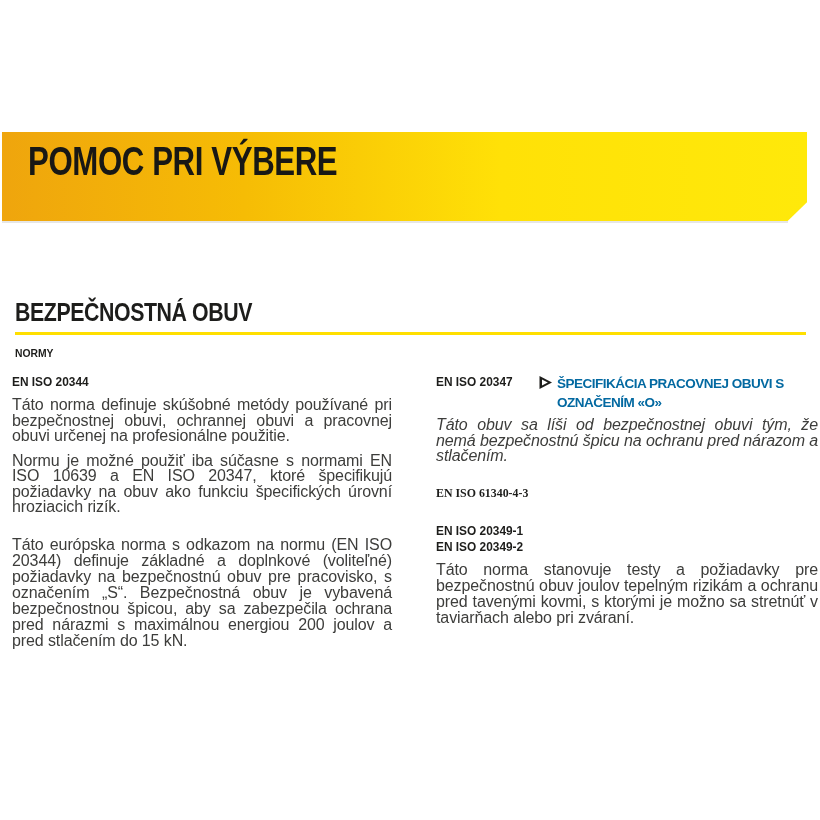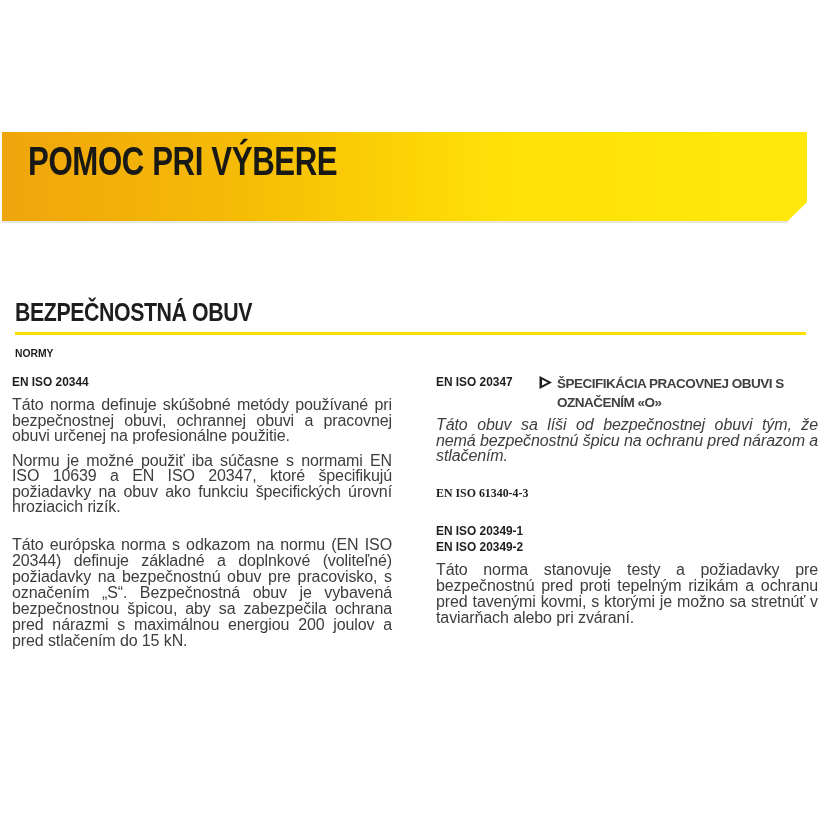--- a/index.html
+++ b/index.html
@@ -41,21 +41,21 @@
 
   .norm-code{
     font-size:13.5px;font-weight:bold;color:#1d1d1b;line-height:16px;
     white-space:nowrap;transform:scaleX(0.88);transform-origin:0 0;
   }
   .norm-row{display:flex;align-items:flex-start;}
   .norm-row .norm-code{flex:0 0 102px;width:102px;}
   .arrow{flex:0 0 15px;height:15px;margin:1px 4px 0 0;display:inline-block;}
   .norm-title{
     flex:1 1 auto;
-    font-size:13.5px;font-weight:bold;color:#404040;
+    font-size:13.5px;font-weight:bold;color:#0369a1;
     line-height:19px;letter-spacing:-0.5px;
   }
   .body{
     margin:0;font-size:16px;line-height:15.5px;color:#3d3d3b;
     text-align:justify;letter-spacing:-0.1px;
   }
   .lh16{line-height:16px;}
   .mt5{margin-top:5px;font-style:italic;}  .mt6{margin-top:6px;}  .mt7{margin-top:7px;}
   .mt8{margin-top:8px;}  .mt9{margin-top:9px;}  .mt21{margin-top:21px;font-family:Liberation Serif, serif;}
   .mt22{margin-top:22px;}
@@ -105,18 +105,18 @@
       <p class="body mt5">Táto obuv sa líši od bezpečnostnej obuvi tým, že nemá bezpečnostnú špicu na ochranu pred nárazom a stlačením.</p>
     </section>
 
     <section class="mt21">
       <div class="norm-code">EN ISO 61340-4-3</div>
     </section>
 
     <section class="mt22">
       <div class="norm-code">EN ISO 20349-1</div>
       <div class="norm-code">EN ISO 20349-2</div>
-      <p class="body mt7 lh16">Táto norma stanovuje testy a požiadavky pre bezpečnostnú pred proti tepelným rizikám a ochranu pred tavenými kovmi, s ktorými je možno sa stretnúť v taviarňach alebo pri zváraní.</p>
+      <p class="body mt7 lh16">Táto norma stanovuje testy a požiadavky pre bezpečnostnú obuv joulov tepelným rizikám a ochranu pred tavenými kovmi, s ktorými je možno sa stretnúť v taviarňach alebo pri zváraní.</p>
     </section>
 
   </div>
 
 </div>
 
 </body></html>

